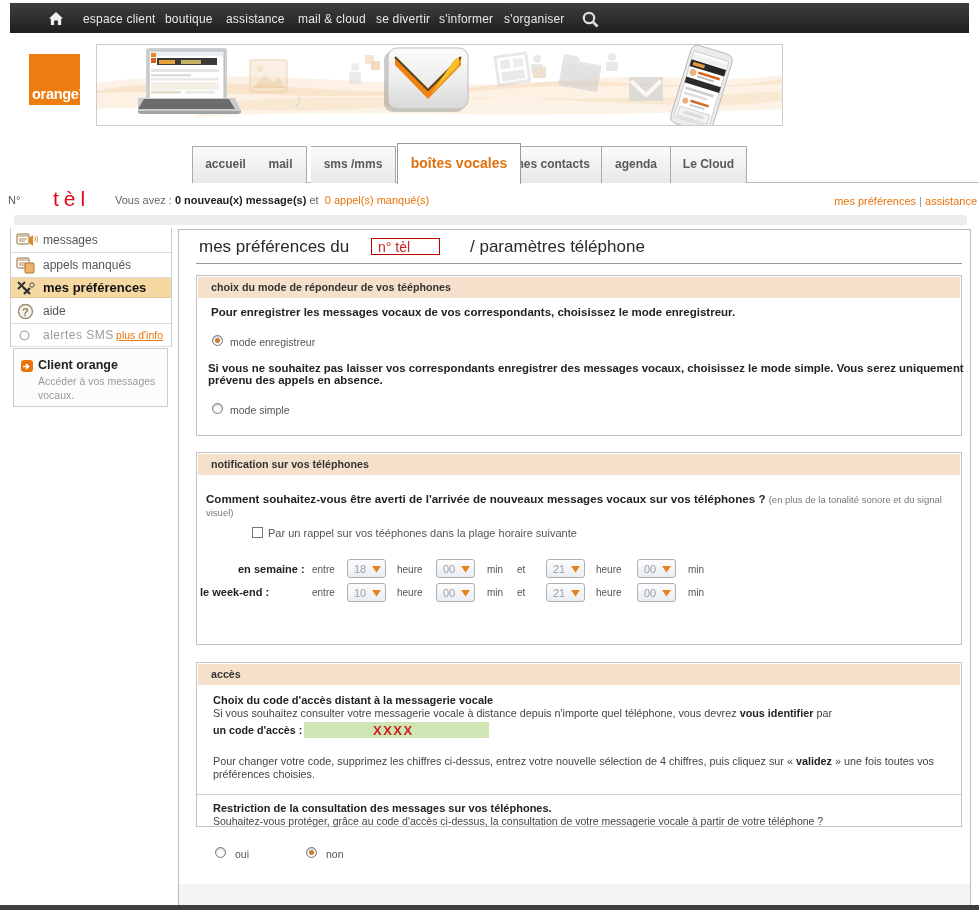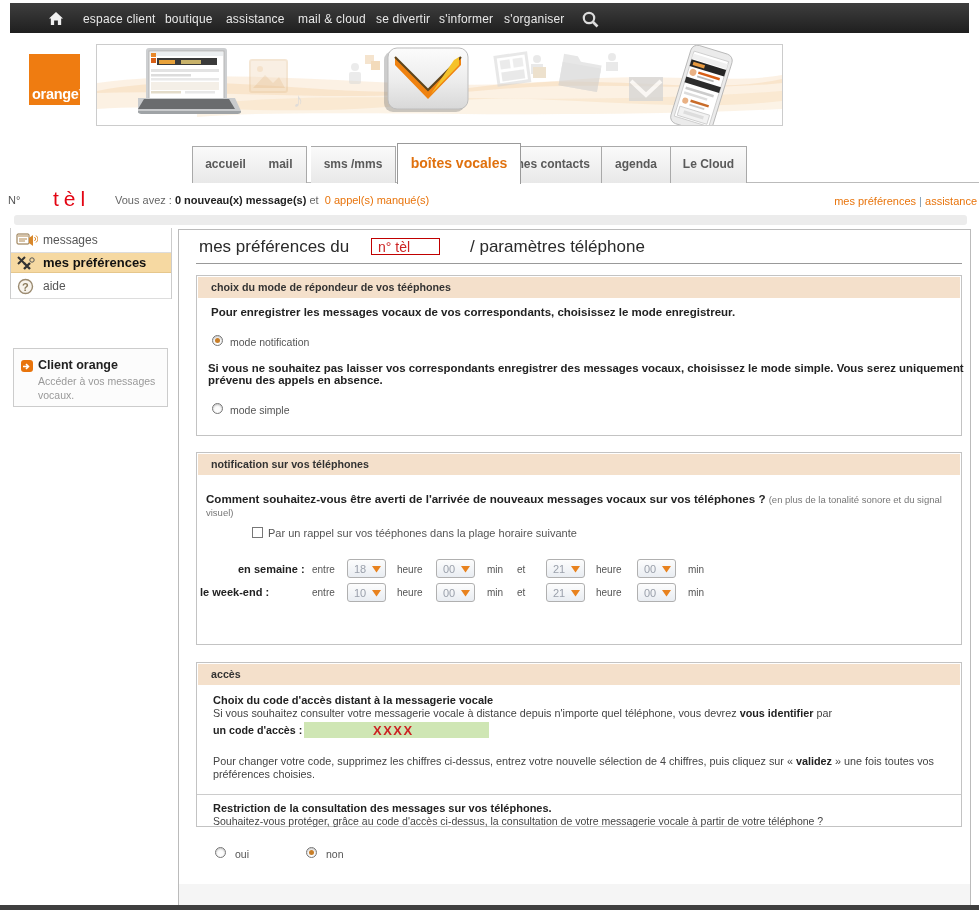--- a/index.html
+++ b/index.html
@@ -166,35 +166,50 @@
 <div class="abs" style="left:10px;top:228px;width:162px;border-left:1px solid #ccc;border-right:1px solid #ccc;">
   <div style="position:relative;height:25px;border-bottom:1px solid #ddd;font-size:12px;color:#555;line-height:25px;">
     <svg style="position:absolute;left:5px;top:4px" width="22" height="17" viewBox="0 0 22 17">
         <rect x="1" y="2" width="12" height="10" rx="1" fill="#fff" stroke="#8a6a3a"></rect>
         <path d="M2 4 h10 M3 7 h8 M3 9 h6" stroke="#b08850" stroke-width="1" fill="none"></path>
         <path d="M13 6 l4 -3 v11 l-4 -3 Z" fill="#d8872a"></path>
         <path d="M18.5 5 q2.5 2 0 4 M20 3.5 q4 3.5 0 7" stroke="#d8872a" fill="none" stroke-width="1"></path>
       </svg>
     <span style="margin-left:32px;">messages</span>
   </div>
+  <div style="position:relative;height:25px;border-bottom:1px solid #ddd;font-size:12px;color:#555;line-height:25px;">
+    <svg style="position:absolute;left:5px;top:4px" width="22" height="17" viewBox="0 0 22 17">
+        <rect x="1" y="1" width="12" height="10" rx="1" fill="#fff" stroke="#8a6a3a"></rect>
+        <path d="M2 3 h10 M3 6 h8 M3 8 h6" stroke="#b08850" stroke-width="1" fill="none"></path>
+        <rect x="9" y="6" width="9" height="10" rx="1" fill="#f0b26a" stroke="#b07830"></rect>
+      </svg>
+    <span style="margin-left:32px;">appels manqués</span>
+  </div>
   <div style="position:relative;height:20px;border-bottom:1px solid #e6c78c;font-size:13px;color:#111;line-height:20px;font-weight:bold;background:#f6d9a2;">
     <svg style="position:absolute;left:5px;top:2px" width="22" height="16" viewBox="0 0 22 16">
         <path d="M2 2 L9 9 M9 2 L2 9" stroke="#333" stroke-width="2"></path>
         <path d="M8 8 l6 6 M14 8 l-6 6" stroke="#333" stroke-width="2.4"></path>
         <circle cx="16" cy="5" r="2.2" fill="none" stroke="#555"></circle>
       </svg>
     <span style="margin-left:32px;">mes préférences</span>
   </div>
   <div style="position:relative;height:26px;border-bottom:1px solid #ddd;font-size:12px;color:#555;line-height:26px;">
     <svg style="position:absolute;left:6px;top:5px" width="17" height="17" viewBox="0 0 17 17">
         <circle cx="8.5" cy="8.5" r="7" fill="#f7f3ec" stroke="#9a8a70" stroke-width="1.4"></circle>
         <text x="5" y="12.5" font-size="11" fill="#8a7a5a" font-weight="bold">?</text>
       </svg>
     <span style="margin-left:32px;">aide</span>
   </div>
+  <div style="position:relative;height:23px;border-bottom:1px solid #ddd;font-size:12px;color:#9a9a9a;line-height:23px;">
+    <svg style="position:absolute;left:8px;top:6px" width="11" height="11" viewBox="0 0 11 11">
+        <circle cx="5.5" cy="5.5" r="4.3" fill="none" stroke="#aaa" stroke-width="1.3"></circle>
+      </svg>
+    <span style="margin-left:32px;letter-spacing:0.5px;">alertes SMS</span>
+    <a style="position:absolute;right:8px;color:#e8740c;font-size:11px;text-decoration:underline;font-size:10.5px;">plus d'info</a>
+  </div>
 </div>
 
 <div class="abs" style="left:13px;top:348px;width:155px;height:59px;border:1px solid #ccc;background:#fcfcfc;">
   <div style="position:absolute;left:7px;top:11px;width:12px;height:12px;background:#e8740c;border-radius:3px;">
       <svg style="position:absolute;left:2px;top:3px" width="8" height="7" viewBox="0 0 8 7">
         <path d="M0 3.5 h5 M3 1 l2.5 2.5 L3 6" stroke="#fff" stroke-width="1.6" fill="none"></path>
       </svg>
     </div>
   <div style="position:absolute;left:24px;top:9px;font-size:12.5px;font-weight:bold;color:#222;">Client orange</div>
   <div style="position:absolute;left:24px;top:26px;font-size:10.5px;color:#999;line-height:13.5px;">Accéder à vos messages vocaux.</div>
@@ -208,21 +223,21 @@
     <span style="position:absolute;left:6px;top:0px;color:#cc2222;font-size:14px;">n° tèl</span>
   </div>
 <div class="abs" style="left:470px;top:237px;font-size:17px;color:#2a2a2a;">/ paramètres téléphone</div>
 <div class="abs" style="left:196px;top:263px;width:766px;height:1px;background:#999;"></div>
 
 <div class="secbox" style="top:275px;height:161px;">
   <div class="band">choix du mode de répondeur de vos tééphones</div>
 </div>
 <div class="abs b" style="left:211px;top:306px;font-size:11.5px;white-space:nowrap;">Pour enregistrer les messages vocaux de vos correspondants, choisissez le mode enregistreur.</div>
 <div class="radio sel" style="left:212px;top:335px;"></div>
-<div class="lbl" style="left:230px;top:336px;font-size:10.5px;">mode notification</div>
+<div class="lbl" style="left:230px;top:336px;font-size:10.5px;">mode enregistreur</div>
 <div class="abs b" style="left:208px;top:362px;font-size:11.4px;line-height:12.3px;white-space:nowrap;">Si vous ne souhaitez pas laisser vos correspondants enregistrer des messages vocaux, choisissez le mode simple. Vous serez uniquement<br>prévenu des appels en absence.</div>
 <div class="radio" style="left:212px;top:403px;"></div>
 <div class="lbl" style="left:230px;top:404px;font-size:10.5px;">mode simple</div>
 
 <div class="secbox" style="top:452px;height:193px;">
   <div class="band">notification sur vos téléphones</div>
 </div>
 <div class="abs" style="left:206px;top:493px;font-size:11.6px;color:#777;line-height:12.2px;white-space:nowrap;"><span class="b">Comment souhaitez-vous être averti de l'arrivée de nouveaux messages vocaux sur vos téléphones ?</span> <span style="font-size:9.5px;">(en plus de la tonalité sonore et du signal<br>visuel)</span></div>
 <div class="abs" style="left:252px;top:527px;width:11px;height:11px;border:1px solid #777;background:#fff;"></div>
 <div class="lbl" style="left:268px;top:527px;font-size:11px;">Par un rappel sur vos tééphones dans la plage horaire suivante</div>

